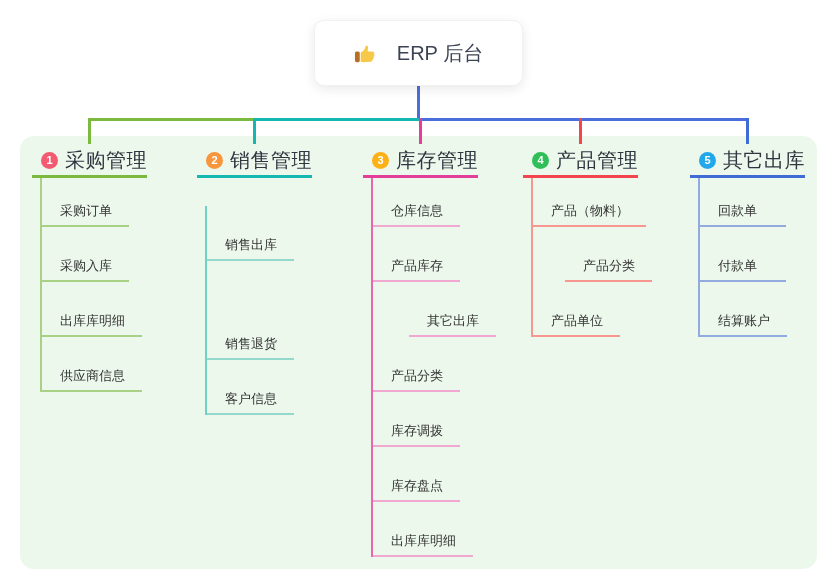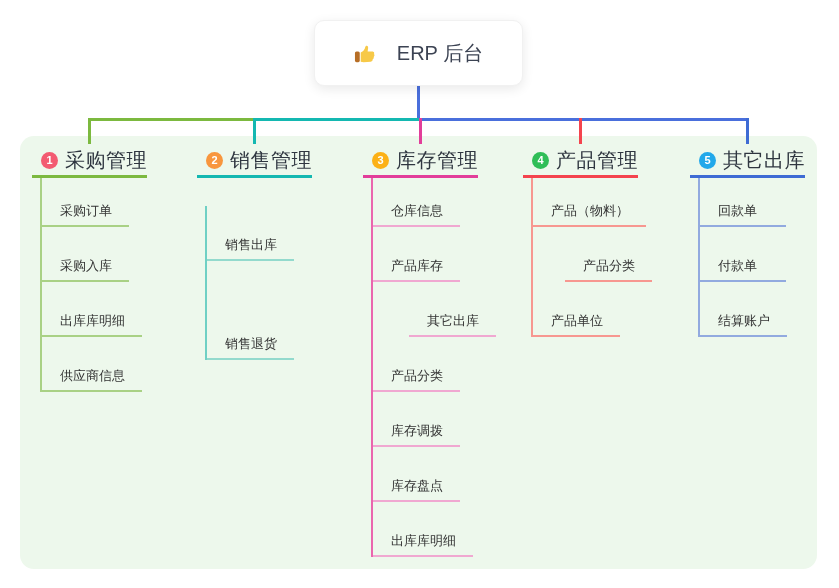--- a/index.html
+++ b/index.html
@@ -98,20 +98,21 @@
         </div>
       </div>
       <div class="branch-col" style="left: 197px;">
         <div class="branch-title" style="border-bottom-color: rgb(20, 184, 177);">
           <span class="badge" style="background: rgb(248, 150, 61);">2</span>
           <span class="t-label">销售管理</span>
         </div>
         <div class="children" style="border-left-color: rgb(111, 208, 196);">
           <div class="child" style="border-bottom-color: rgb(147, 218, 205); margin-top: 28px;">销售出库</div>
           <div class="child" style="border-bottom-color: rgb(147, 218, 205); margin-top: 44px;">销售退货</div>
+          <div class="child" style="border-bottom-color: rgb(147, 218, 205);">客户信息</div>
         </div>
       </div>
       <div class="branch-col" style="left: 363px;">
         <div class="branch-title" style="border-bottom-color: rgb(226, 62, 154);">
           <span class="badge" style="background: rgb(252, 177, 22);">3</span>
           <span class="t-label">库存管理</span>
         </div>
         <div class="children" style="border-left-color: rgb(234, 102, 174);">
           <div class="child first" style="border-bottom-color: rgb(240, 168, 209);">仓库信息</div>
           <div class="child" style="border-bottom-color: rgb(240, 168, 209); font-family: Liberation Serif, serif;">产品库存</div>

